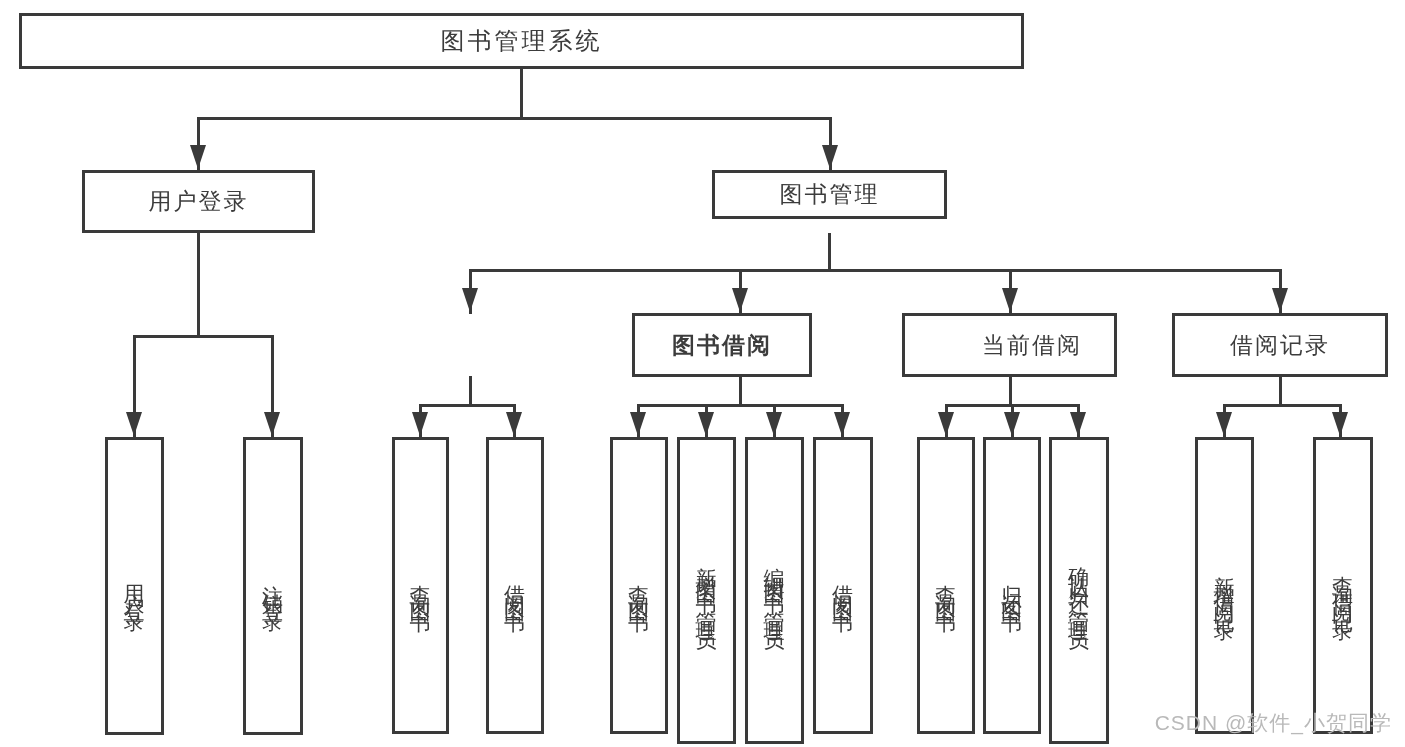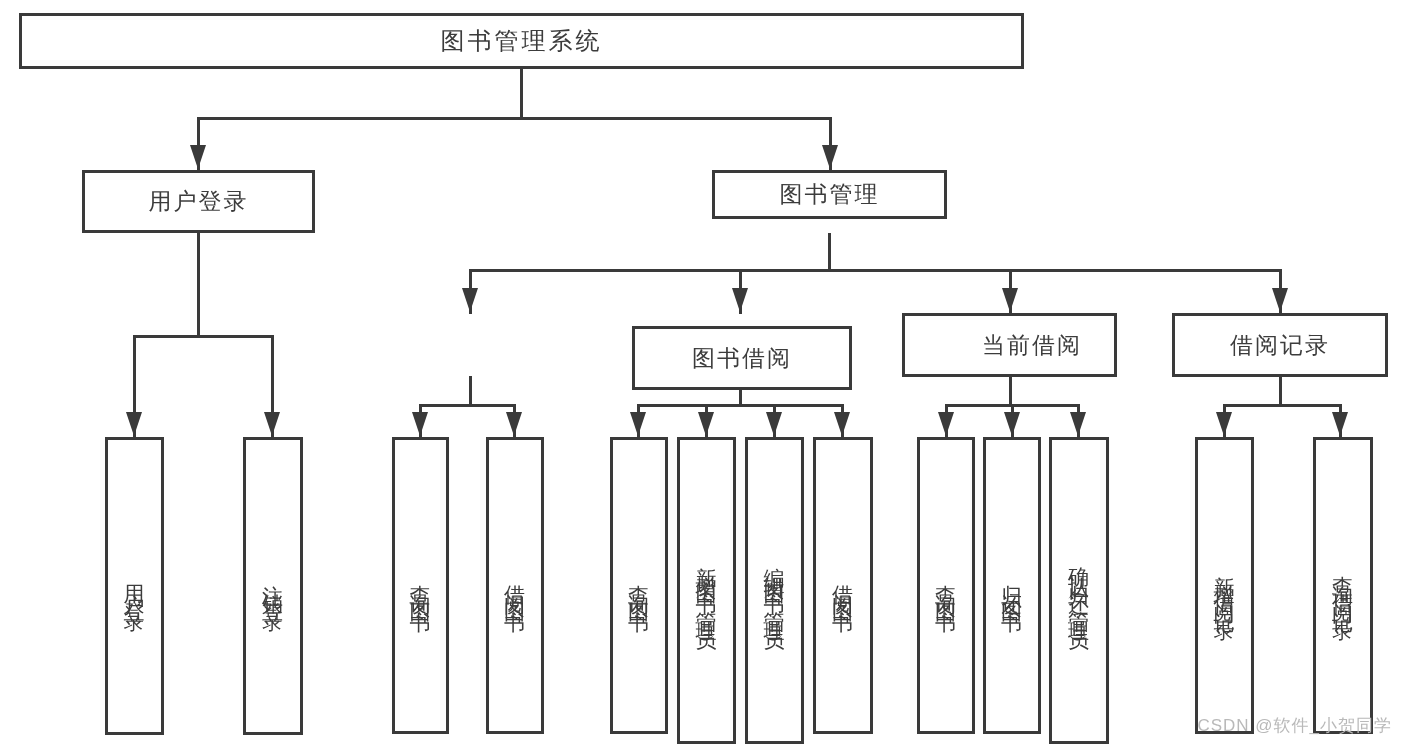--- a/index.html
+++ b/index.html
@@ -41,21 +41,21 @@
   .leaf {
     writing-mode: vertical-rl;
     text-orientation: mixed;
     font-size: 21px;
     letter-spacing: 9px;
   }
   .watermark {
     position: absolute;
     right: 13px;
     bottom: 10px;
-    font-size: 17px;
+    font-size: 21px;
     letter-spacing: 1px;
     color: var(--watermark);
     z-index: 5;
     white-space: nowrap;
   }
 </style>
 </head>
 <body>
 
 <div class="stage">
@@ -106,21 +106,21 @@
     <path class="wire" d="M1224,405 H1340"></path>
     <line class="wire" x1="1224" y1="405" x2="1224" y2="436" marker-end="url(#arw)"></line>
     <line class="wire" x1="1340" y1="405" x2="1340" y2="436" marker-end="url(#arw)"></line>
   </svg>
 
   <div class="box h-label title-box" style="left:19px; top:13px; width:1005px; height:56px;">图书管理系统</div>
 
   <div class="box h-label" style="left:82px; top:170px; width:233px; height:63px;">用户登录</div>
   <div class="box h-label" style="left:712px; top:170px; width:235px; height:49px;">图书管理</div>
 
-  <div class="box h-label" style="left:632px; top:326px; width:220px; height:64px;">图书借阅</div>
+  <div class="box h-label" style="left:632px; top:313px; width:180px; height:64px;font-weight:bold;">图书借阅</div>
   <div class="box h-label" style="left:902px; top:313px; width:215px; height:64px;padding-left:45px;">当前借阅</div>
   <div class="box h-label" style="left:1172px; top:313px; width:216px; height:64px;">借阅记录</div>
 
   <div class="box leaf" style="left:105px; top:437px; width:59px; height:298px;">用户登录</div>
   <div class="box leaf" style="left:243px; top:437px; width:60px; height:298px;">注销登录</div>
 
   <div class="box leaf" style="left:392px; top:437px; width:57px; height:297px;">查询图书</div>
   <div class="box leaf" style="left:486px; top:437px; width:58px; height:297px;">借阅图书</div>
 
   <div class="box leaf" style="left:610px; top:437px; width:58px; height:297px;">查询图书</div>

